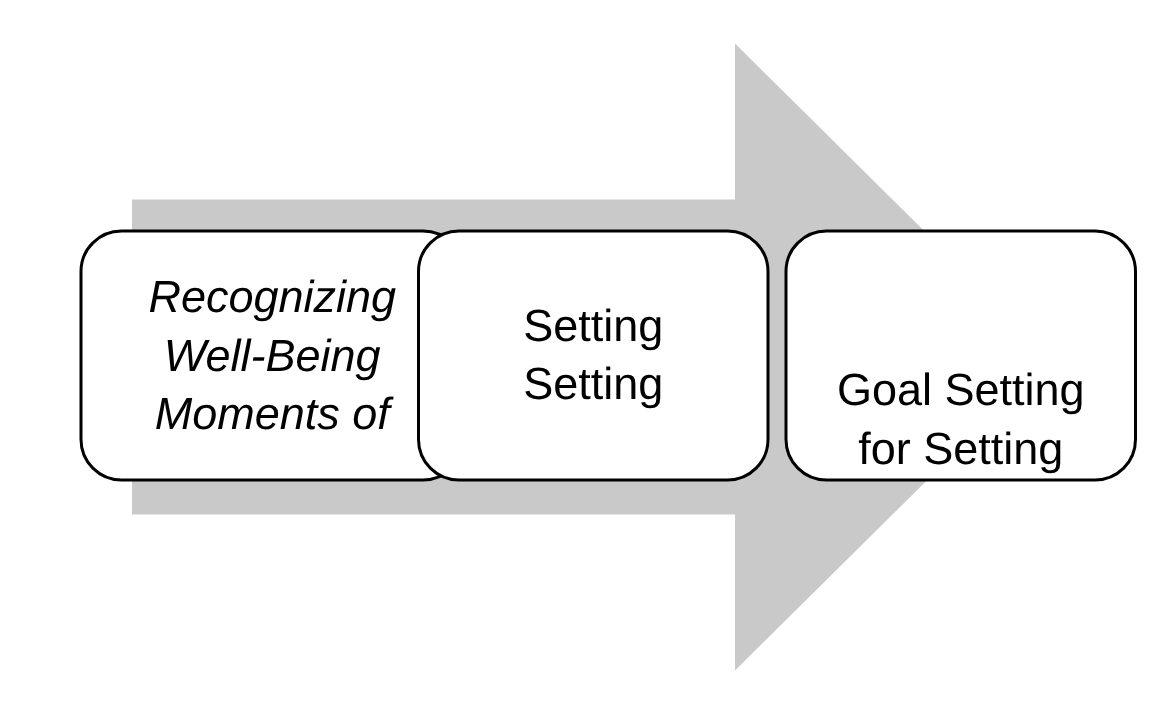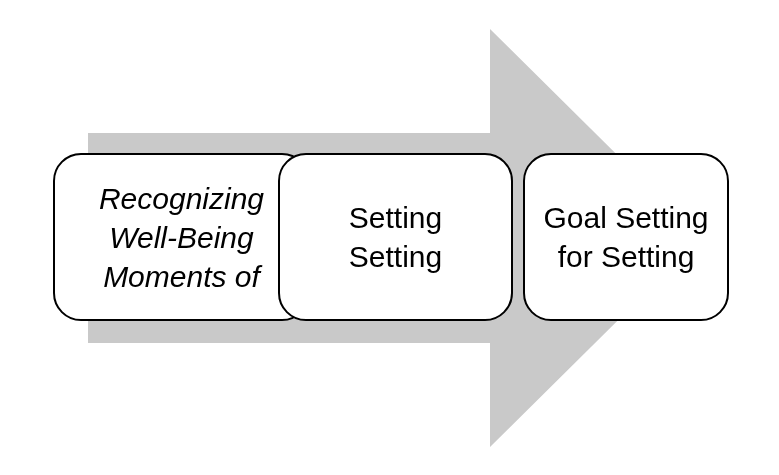--- a/index.html
+++ b/index.html
@@ -39,21 +39,21 @@
     font-size: 30px;
     line-height: 39px;
     color: #000000;
     z-index: 2;
   }
   .step-box .step-line {
     white-space: nowrap;
   }
   .box-1 { left: 53px;  width: 257px; font-style: italic; }
   .box-2 { left: 278px; width: 235px; }
-  .box-3 { left: 523px; width: 206px; }
+  .box-3 { left: 523px; width: 235px; justify-content: flex-end; }
 </style>
 </head>
 <body>
 
 <div class="canvas">
 
   <svg class="arrow-svg" viewBox="0 0 779 475" xmlns="http://www.w3.org/2000/svg" aria-hidden="true">
     <polygon points="88,133 490,133 490,29 701,238 490,447 490,343 88,343" fill="#C9C9C9"></polygon>
   </svg>
 

